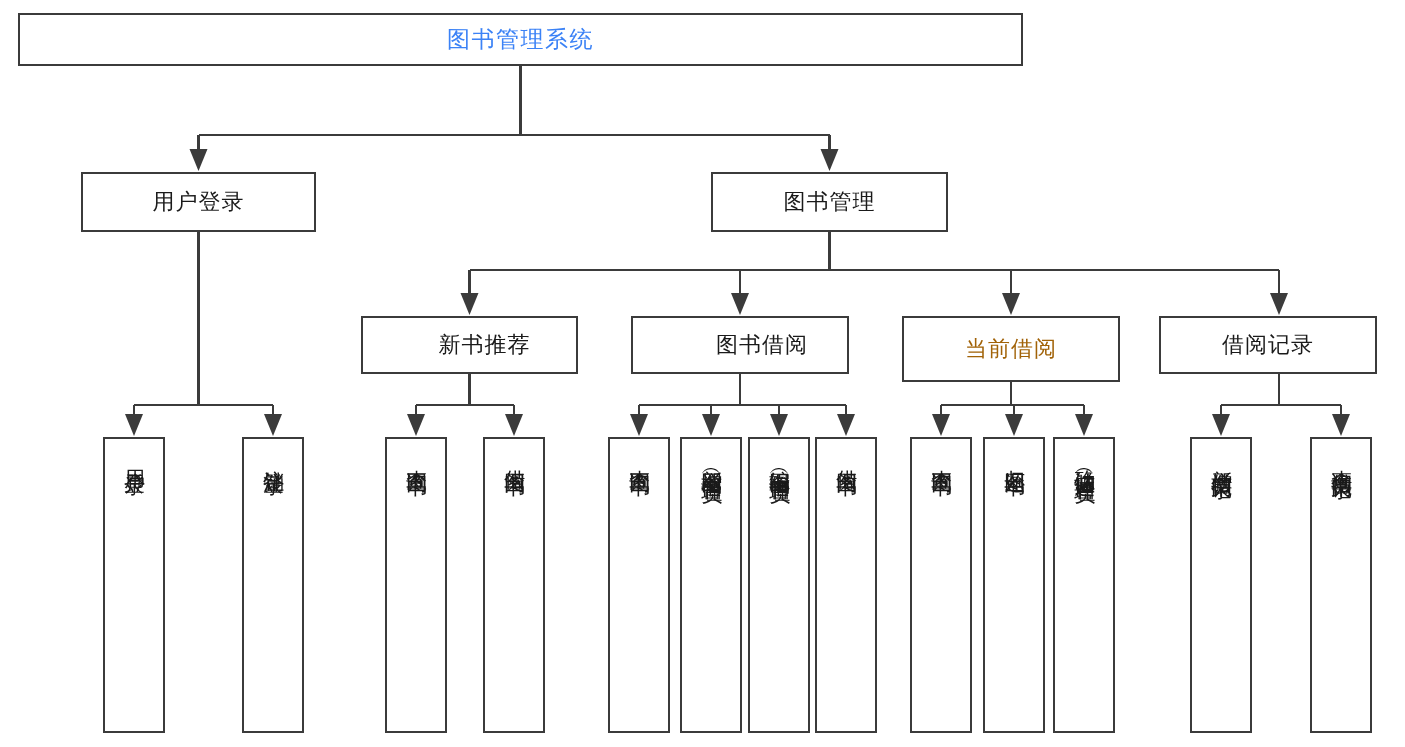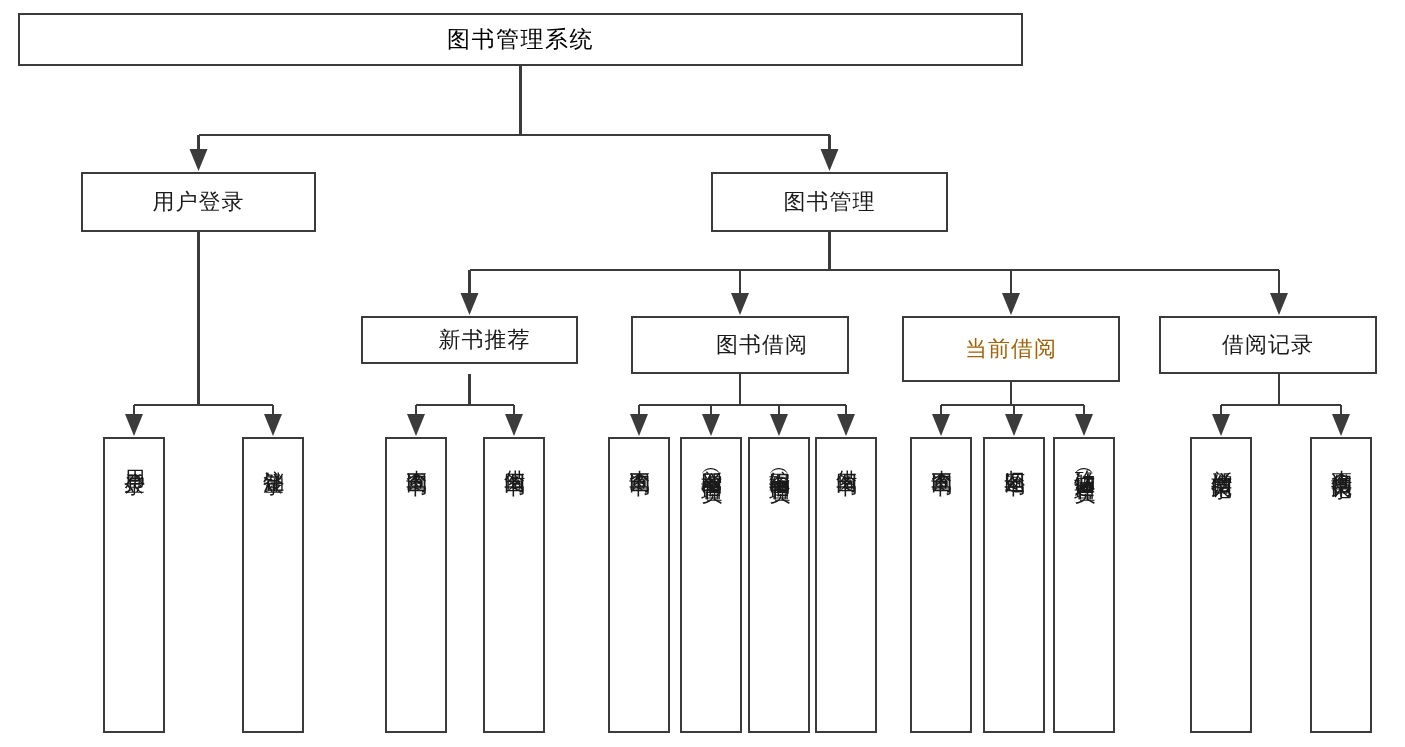--- a/index.html
+++ b/index.html
@@ -121,30 +121,30 @@
       <path d="M 1075 414 L 1093 414 L 1084 436 Z" fill="#3b3b3b"></path>
       <line x1="1279" y1="374" x2="1279" y2="405" stroke="#3b3b3b" stroke-width="2.6" shape-rendering="crispEdges"></line>
       <line x1="1221" y1="405" x2="1341" y2="405" stroke="#3b3b3b" stroke-width="2.6" shape-rendering="crispEdges"></line>
       <line x1="1221" y1="405" x2="1221" y2="417" stroke="#3b3b3b" stroke-width="2.6" shape-rendering="crispEdges"></line>
       <path d="M 1212 414 L 1230 414 L 1221 436 Z" fill="#3b3b3b"></path>
       <line x1="1341" y1="405" x2="1341" y2="417" stroke="#3b3b3b" stroke-width="2.6" shape-rendering="crispEdges"></line>
       <path d="M 1332 414 L 1350 414 L 1341 436 Z" fill="#3b3b3b"></path>
     </svg>
 
   <div id="nodes">
-      <div class="node node-h node-root" style="left: 18px; top: 13px; width: 1005px; height: 53px; border-color: rgb(59, 59, 59); background: rgb(255, 255, 255); color: #000000;">
+      <div class="node node-h node-root" style="left: 18px; top: 13px; width: 1005px; height: 53px; border-color: rgb(59, 59, 59); background: rgb(255, 255, 255); color: #3b82f6;">
         <span class="label">图书管理系统</span>
       </div>
       <div class="node node-h" style="left: 81px; top: 172px; width: 235px; height: 60px; border-color: rgb(59, 59, 59); background: rgb(255, 255, 255); color: rgb(26, 26, 26);">
         <span class="label">用户登录</span>
       </div>
       <div class="node node-h" style="left: 711px; top: 172px; width: 237px; height: 60px; border-color: rgb(59, 59, 59); background: rgb(255, 255, 255); color: rgb(26, 26, 26);">
         <span class="label">图书管理</span>
       </div>
-      <div class="node node-h" style="left: 361px; top: 316px; width: 217px; height: 48px; border-color: rgb(59, 59, 59); background: rgb(255, 255, 255); color: rgb(26, 26, 26); padding-left: 30px;">
+      <div class="node node-h" style="left: 361px; top: 316px; width: 217px; height: 58px; border-color: rgb(59, 59, 59); background: rgb(255, 255, 255); color: rgb(26, 26, 26); padding-left: 30px;">
         <span class="label">新书推荐</span>
       </div>
       <div class="node node-h" style="left: 631px; top: 316px; width: 218px; height: 58px; border-color: rgb(59, 59, 59); background: rgb(255, 255, 255); color: rgb(26, 26, 26); padding-left: 44px;">
         <span class="label">图书借阅</span>
       </div>
       <div class="node node-h" style="left: 902px; top: 316px; width: 218px; height: 66px; border-color: rgb(59, 59, 59); background: rgb(255, 255, 255); color: #a16207; text-align: right;">
         <span class="label">当前借阅</span>
       </div>
       <div class="node node-h" style="left: 1159px; top: 316px; width: 218px; height: 58px; border-color: rgb(59, 59, 59); background: rgb(255, 255, 255); color: rgb(26, 26, 26);">
         <span class="label">借阅记录</span>

